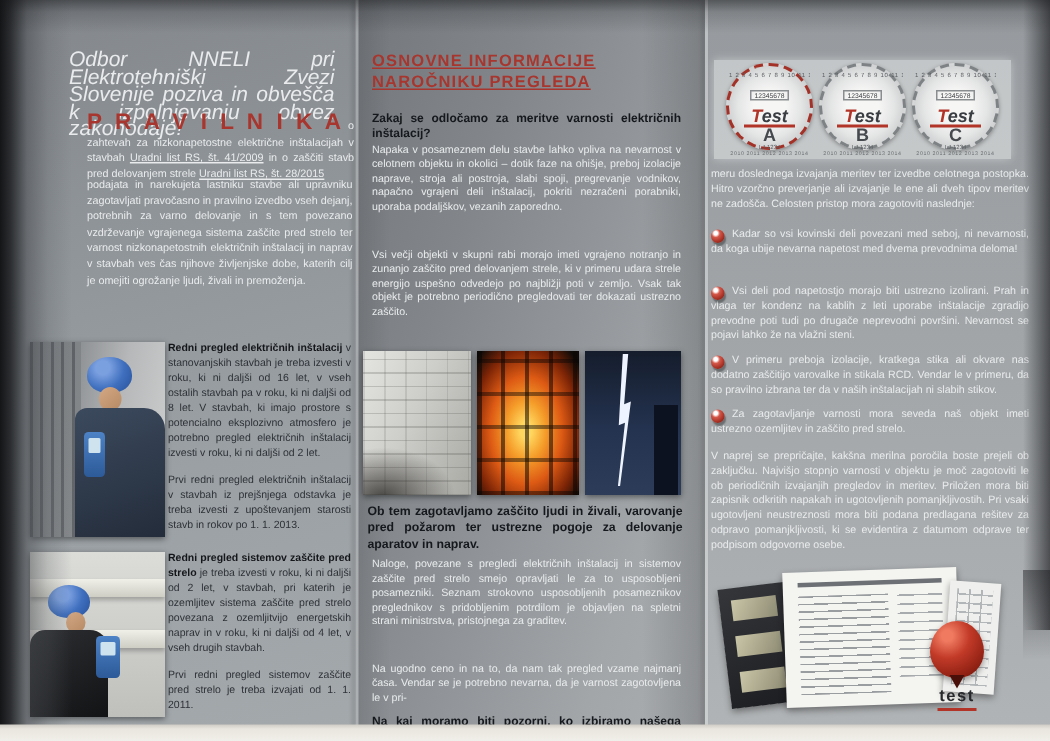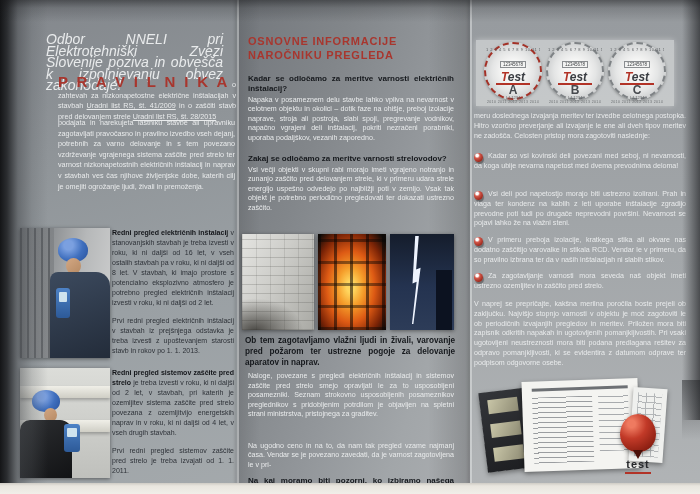--- a/index.html
+++ b/index.html
@@ -28,21 +28,21 @@
   .edge-bottom{position:absolute;left:0;top:483px;width:700px;height:11px;
     background:linear-gradient(180deg,#cfccc5 0,#e9e6df 3px,#f1efe9 100%);}
   
   .t{position:absolute;text-align:justify;}
   .light{color:#e9ebec;}
   .dark{color:#2e3238;}
   .q{color:#15181c;font-weight:bold;}
   .red{color:#a8362e;}
   .u{text-decoration:underline;}
   .lead{font-weight:bold;color:#14161a;}
-  .heading{font-weight:bold;letter-spacing:.4px;line-height:11.5px;text-align:left;}
+  .heading{font-weight:bold;letter-spacing:.4px;line-height:11.5px;text-align:left;text-decoration:underline;}
   
   .photo{position:absolute;overflow:hidden;box-shadow:0 1px 4px rgba(0,0,0,.45);}
   
   .ph1{background:linear-gradient(100deg,#65686c 0%,#8c8f92 28%,#b6b8b9 60%,#d0d1d1 100%);}
   .cabinet{position:absolute;left:0;top:0;width:38%;height:100%;
     background:repeating-linear-gradient(90deg,#54575b 0 2px,#7e8184 2px 7px);opacity:.8;}
   .helmet{position:absolute;border-radius:50% 50% 46% 46%;background:radial-gradient(circle at 35% 30%,#7ba0e0 0 18%,#3f6fbe 55%,#27509a 100%);}
   .face{position:absolute;border-radius:50%;background:linear-gradient(140deg,#d3a884,#b58963);}
   .body1{position:absolute;background:linear-gradient(160deg,#3c4a5e,#232c3a);border-radius:8px 14px 0 0;}
   .meter{position:absolute;background:linear-gradient(180deg,#4d82c6,#2d5a98);border-radius:3px;}
@@ -164,45 +164,44 @@
     </div>
   </div>
   <div class="t dark" style="left:112px;top:368px;width:122px;font-size:7px;line-height:10px;">
     <span class="lead">Redni pregled sistemov zaščite pred strelo</span>
     <span>je treba izvesti v roku, ki ni daljši od 2 let, v stavbah, pri katerih je ozemljitev sistema zaščite pred strelo povezana z ozemljitvijo energetskih naprav in v roku, ki ni daljši od 4 let, v vseh drugih stavbah.</span>
     <div style="margin-top:8px;">Prvi redni pregled sistemov zaščite pred strelo je treba izvajati od 1. 1. 2011.</div>
   </div>
 
   <div class="t red heading" style="left:248px;top:34px;width:190px;font-size:11px;line-height:14px;letter-spacing:.8px;">OSNOVNE INFORMACIJE NAROČNIKU PREGLEDA</div>
 
-  <div class="t q" style="left:248px;top:74px;width:206px;font-size:8px;line-height:10px;">Kadar se odločamo za meritve varnosti električnih inštalacij?</div>
+  <div class="t q" style="left:248px;top:74px;width:206px;font-size:8px;line-height:10px;">Zakaj se odločamo za meritve varnosti električnih inštalacij?</div>
   <div class="t light" style="left:248px;top:96px;width:206px;font-size:7.1px;line-height:9.4px;">Napaka v posameznem delu stavbe lahko vpliva na nevarnost v celotnem objektu in okolici – dotik faze na ohišje, preboj izolacije naprave, stroja ali postroja, slabi spoji, pregrevanje vodnikov, napačno vgrajeni deli inštalacij, pokriti nezračeni porabniki, uporaba podaljškov, vezanih zaporedno.</div>
 
-  <div class="t q" style="left:248px;top:154px;width:206px;font-size:8px;line-height:10px;">Zakaj se odločamo za meritve varnosti strelovodov?</div>
   <div class="t light" style="left:248px;top:166px;width:206px;font-size:7.1px;line-height:9.4px;">Vsi večji objekti v skupni rabi morajo imeti vgrajeno notranjo in zunanjo zaščito pred delovanjem strele, ki v primeru udara strele energijo uspešno odvedejo po najbližji poti v zemljo. Vsak tak objekt je potrebno periodično pregledovati ter dokazati ustrezno zaščito.</div>
 
   <div class="photo mph1" style="left:242px;top:234px;width:72px;height:96px;">
     <div class="scratch"></div>
       <div class="debris"></div>
   </div>
   <div class="photo mph2" style="left:318px;top:234px;width:68px;height:96px;">
     <div class="flames"></div>
       <div class="window-bars"></div>
   </div>
   <div class="photo mph3" style="left:390px;top:234px;width:64px;height:96px;">
     <div class="bolt"></div>
       <div class="tower"></div>
   </div>
 
-  <div class="t q" style="left:245px;top:335px;width:210px;font-size:8.2px;line-height:11px;">Ob tem zagotavljamo vlažni ljudi in živali, varovanje pred požarom ter ustrezne pogoje za delovanje aparatov in naprav.</div>
+  <div class="t q" style="left:245px;top:335px;width:210px;font-size:8.2px;line-height:11px;">Ob tem zagotavljamo zaščito ljudi in živali, varovanje pred požarom ter ustrezne pogoje za delovanje aparatov in naprav.</div>
 
   <div class="t light" style="left:248px;top:372px;width:206px;font-size:7.1px;line-height:9.6px;">Naloge, povezane s pregledi električnih inštalacij in sistemov zaščite pred strelo smejo opravljati le za to usposobljeni posamezniki. Seznam strokovno usposobljenih posameznikov preglednikov s pridobljenim potrdilom je objavljen na spletni strani ministrstva, pristojnega za graditev.</div>
 
   <div class="t q" style="left:248px;top:436px;width:206px;font-size:8px;line-height:10px;margin-top:40px;">Na kaj moramo biti pozorni, ko izbiramo našega preglednika, merilca, izvajalca?</div>
-  <div class="t light" style="left:248px;top:442px;width:206px;font-size:7.1px;line-height:9.4px;">Na ugodno ceno in na to, da nam tak pregled vzame najmanj časa. Vendar se je povezano zavedati, da je varnost zagotovljena le v pri-</div>
+  <div class="t light" style="left:248px;top:442px;width:206px;font-size:7.1px;line-height:9.4px;">Na ugodno ceno in na to, da nam tak pregled vzame najmanj časa. Vendar se je potrebno nevarna, da je varnost zagotovljena le v pri-</div>
 
   <div class="seal-band"></div>
 
   <div class="seal reded" style="left:484px;top:42px;">
     <div class="rim">1 2 3 4 5 6 7 8 9 10 11 12 13</div>
     <div><span class="serial">12345678</span></div>
     <div class="brand"><span class="tred">T</span><span>est</span></div>
     <div class="bar"></div>
     <div class="letter">A</div>
     <div class="small">LJ-1234</div>

